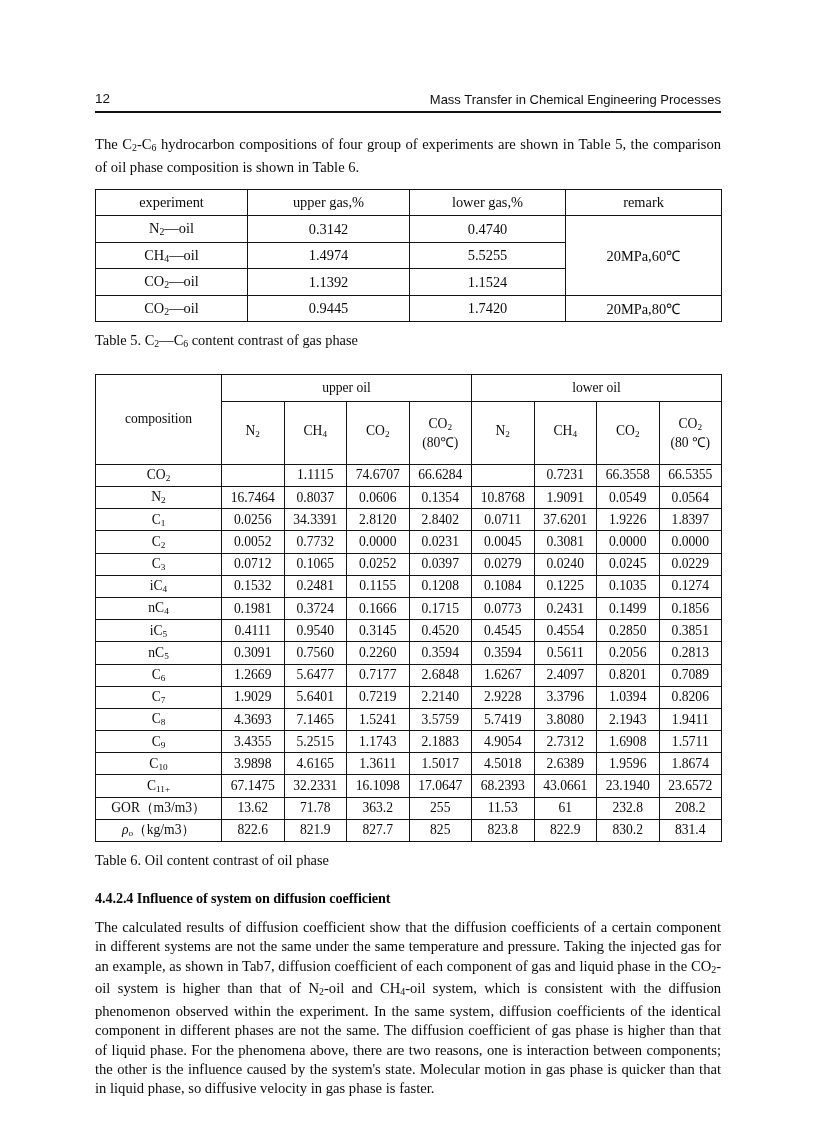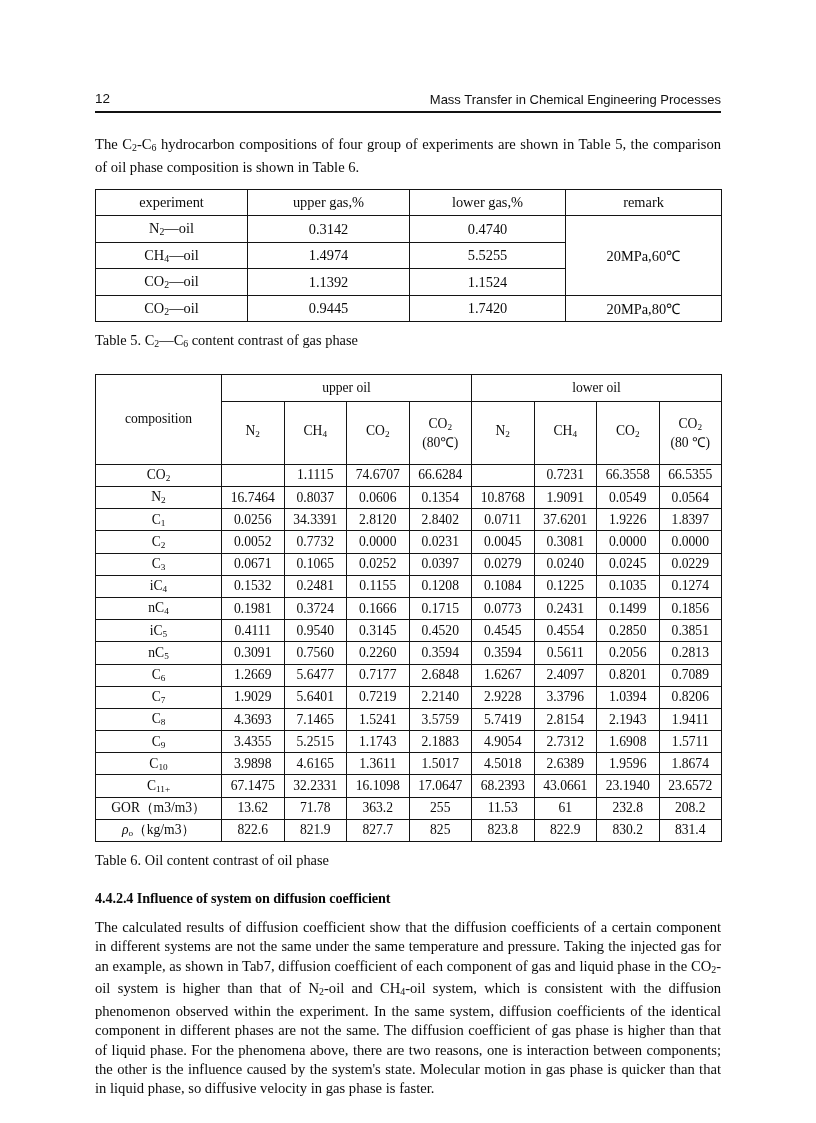--- a/index.html
+++ b/index.html
@@ -201,21 +201,21 @@
             <td>0.7732</td>
             <td>0.0000</td>
             <td>0.0231</td>
             <td>0.0045</td>
             <td>0.3081</td>
             <td>0.0000</td>
             <td>0.0000</td>
           </tr>
           <tr>
             <td>C<sub>3</sub></td>
-            <td>0.0671</td>
+            <td>0.0712</td>
             <td>0.1065</td>
             <td>0.0252</td>
             <td>0.0397</td>
             <td>0.0279</td>
             <td>0.0240</td>
             <td>0.0245</td>
             <td>0.0229</td>
           </tr>
           <tr>
             <td>iC<sub>4</sub></td>
@@ -283,21 +283,21 @@
             <td>1.0394</td>
             <td>0.8206</td>
           </tr>
           <tr>
             <td>C<sub>8</sub></td>
             <td>4.3693</td>
             <td>7.1465</td>
             <td>1.5241</td>
             <td>3.5759</td>
             <td>5.7419</td>
-            <td>2.8154</td>
+            <td>3.8080</td>
             <td>2.1943</td>
             <td>1.9411</td>
           </tr>
           <tr>
             <td>C<sub>9</sub></td>
             <td>3.4355</td>
             <td>5.2515</td>
             <td>1.1743</td>
             <td>2.1883</td>
             <td>4.9054</td>

